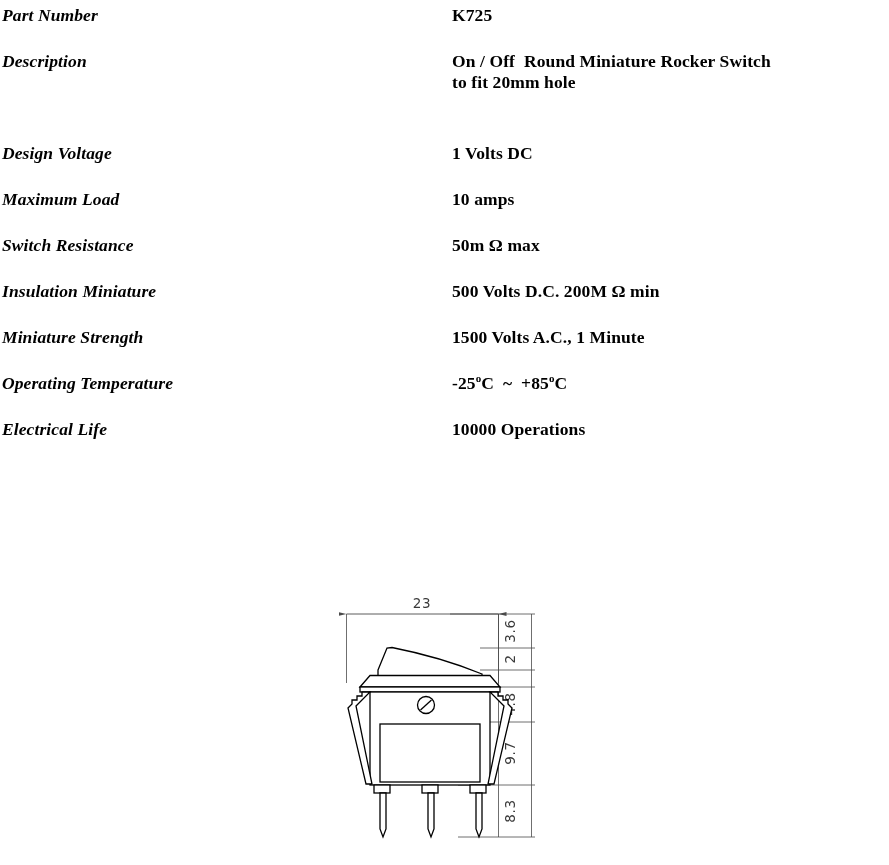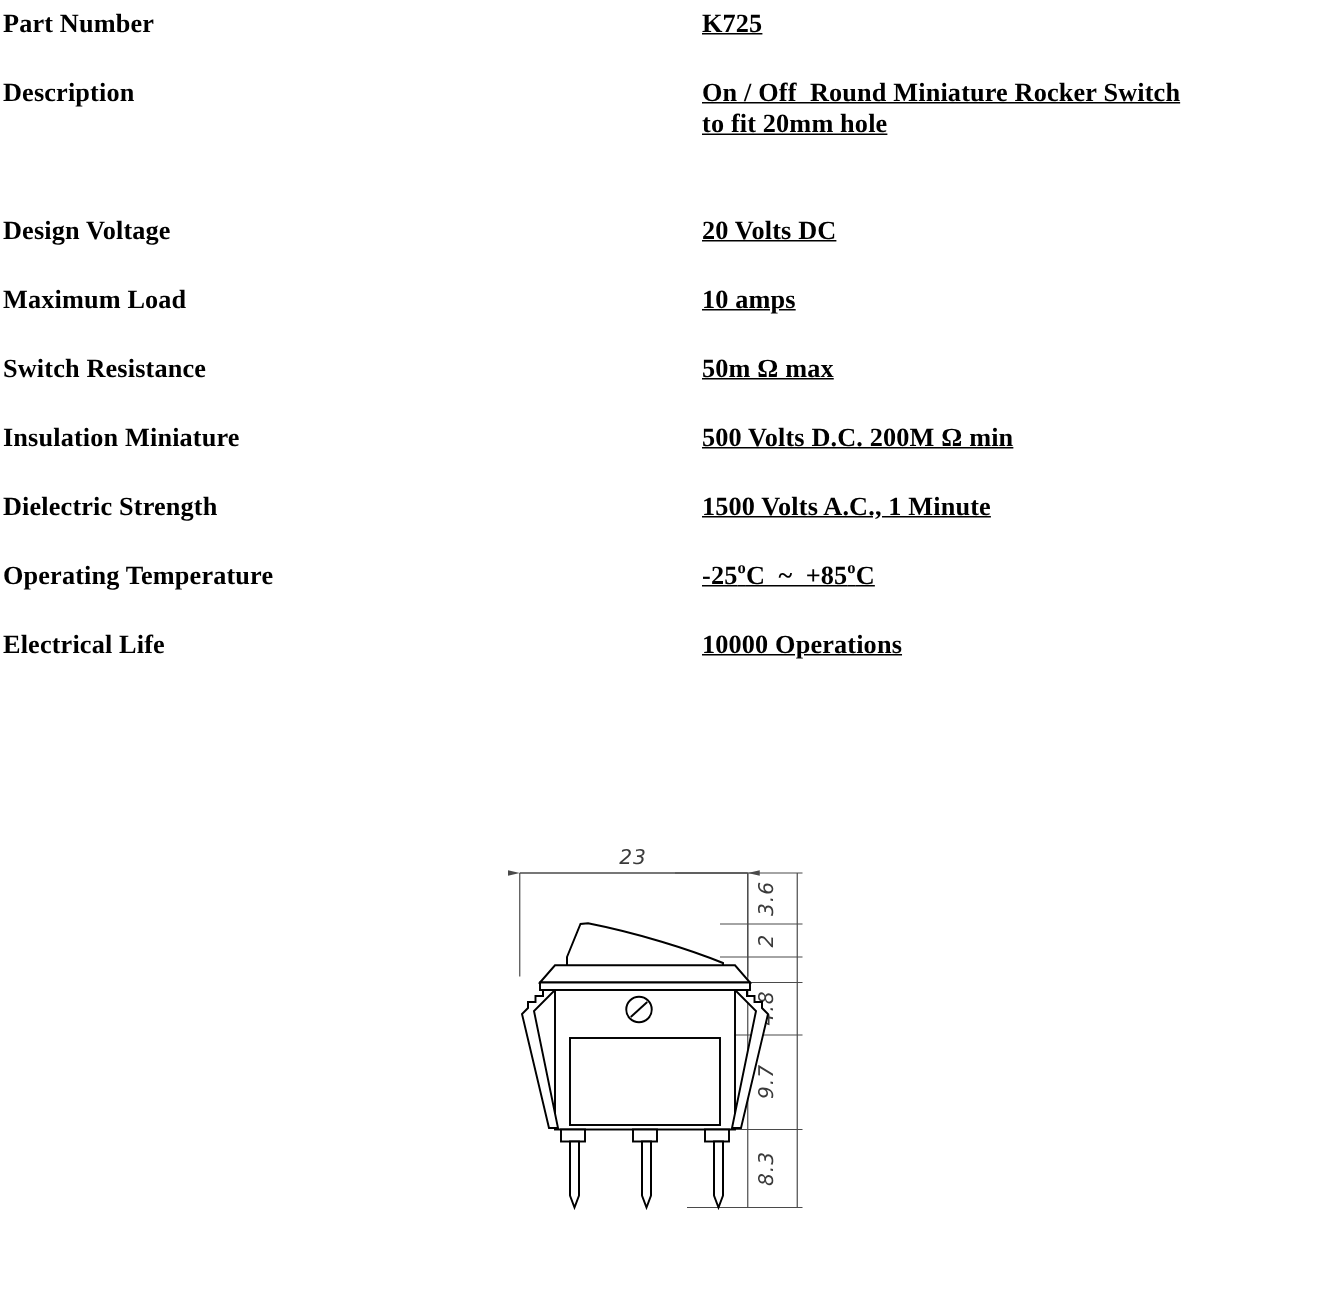--- a/index.html
+++ b/index.html
@@ -34,37 +34,36 @@
   .spec-label,
   .spec-value {
     position: absolute;
     font-weight: bold;
     font-size: 17.5px;
     line-height: 21px;
     letter-spacing: 0.1px;
     white-space: pre-wrap;
     color: #000;
   }
-  .spec-label { left: 2px; }
-  .spec-value { left: 468px; text-decoration: underline; }
+  .spec-label { left: 2px; font-style: italic; }
+  .spec-value { left: 452px; }
 
   .sup {
     font-size: 11px;
     vertical-align: super;
     line-height: 0;
   }
 
   
   #drawing-figure {
     position: absolute;
     left: 330px;
-    top: 555px;
+    top: 587px;
     width: 230px;
     height: 270px;
-    font-style: italic;
   }
   #drawing-svg {
     display: block;
     width: 230px;
     height: 270px;
   }
   .dim-text {
     font-family: "DejaVu Sans", "Liberation Sans", sans-serif;
     font-size: 13.5px;
     fill: #3a3a3a;
@@ -82,40 +81,40 @@
   </div>
 
   <div class="spec-row" style="top:51px;">
     <div class="spec-label">Description</div>
     <div class="spec-value">On / Off  Round Miniature Rocker Switch
 to fit 20mm hole</div>
   </div>
 
   <div class="spec-row" style="top:143px;">
     <div class="spec-label">Design Voltage</div>
-    <div class="spec-value">20 Volts DC</div>
+    <div class="spec-value">1 Volts DC</div>
   </div>
 
   <div class="spec-row" style="top:189px;">
     <div class="spec-label">Maximum Load</div>
     <div class="spec-value">10 amps</div>
   </div>
 
   <div class="spec-row" style="top:235px;">
     <div class="spec-label">Switch Resistance</div>
     <div class="spec-value">50m Ω max</div>
   </div>
 
   <div class="spec-row" style="top:281px;">
     <div class="spec-label">Insulation Miniature</div>
     <div class="spec-value">500 Volts D.C. 200M Ω min</div>
   </div>
 
   <div class="spec-row" style="top:327px;">
-    <div class="spec-label">Dielectric Strength</div>
+    <div class="spec-label">Miniature Strength</div>
     <div class="spec-value">1500 Volts A.C., 1 Minute</div>
   </div>
 
   <div class="spec-row" style="top:373px;">
     <div class="spec-label">Operating Temperature</div>
     <div class="spec-value">-25<span class="sup">o</span>C  ~  +85<span class="sup">o</span>C</div>
   </div>
 
   <div class="spec-row" style="top:419px;">
     <div class="spec-label">Electrical Life</div>

